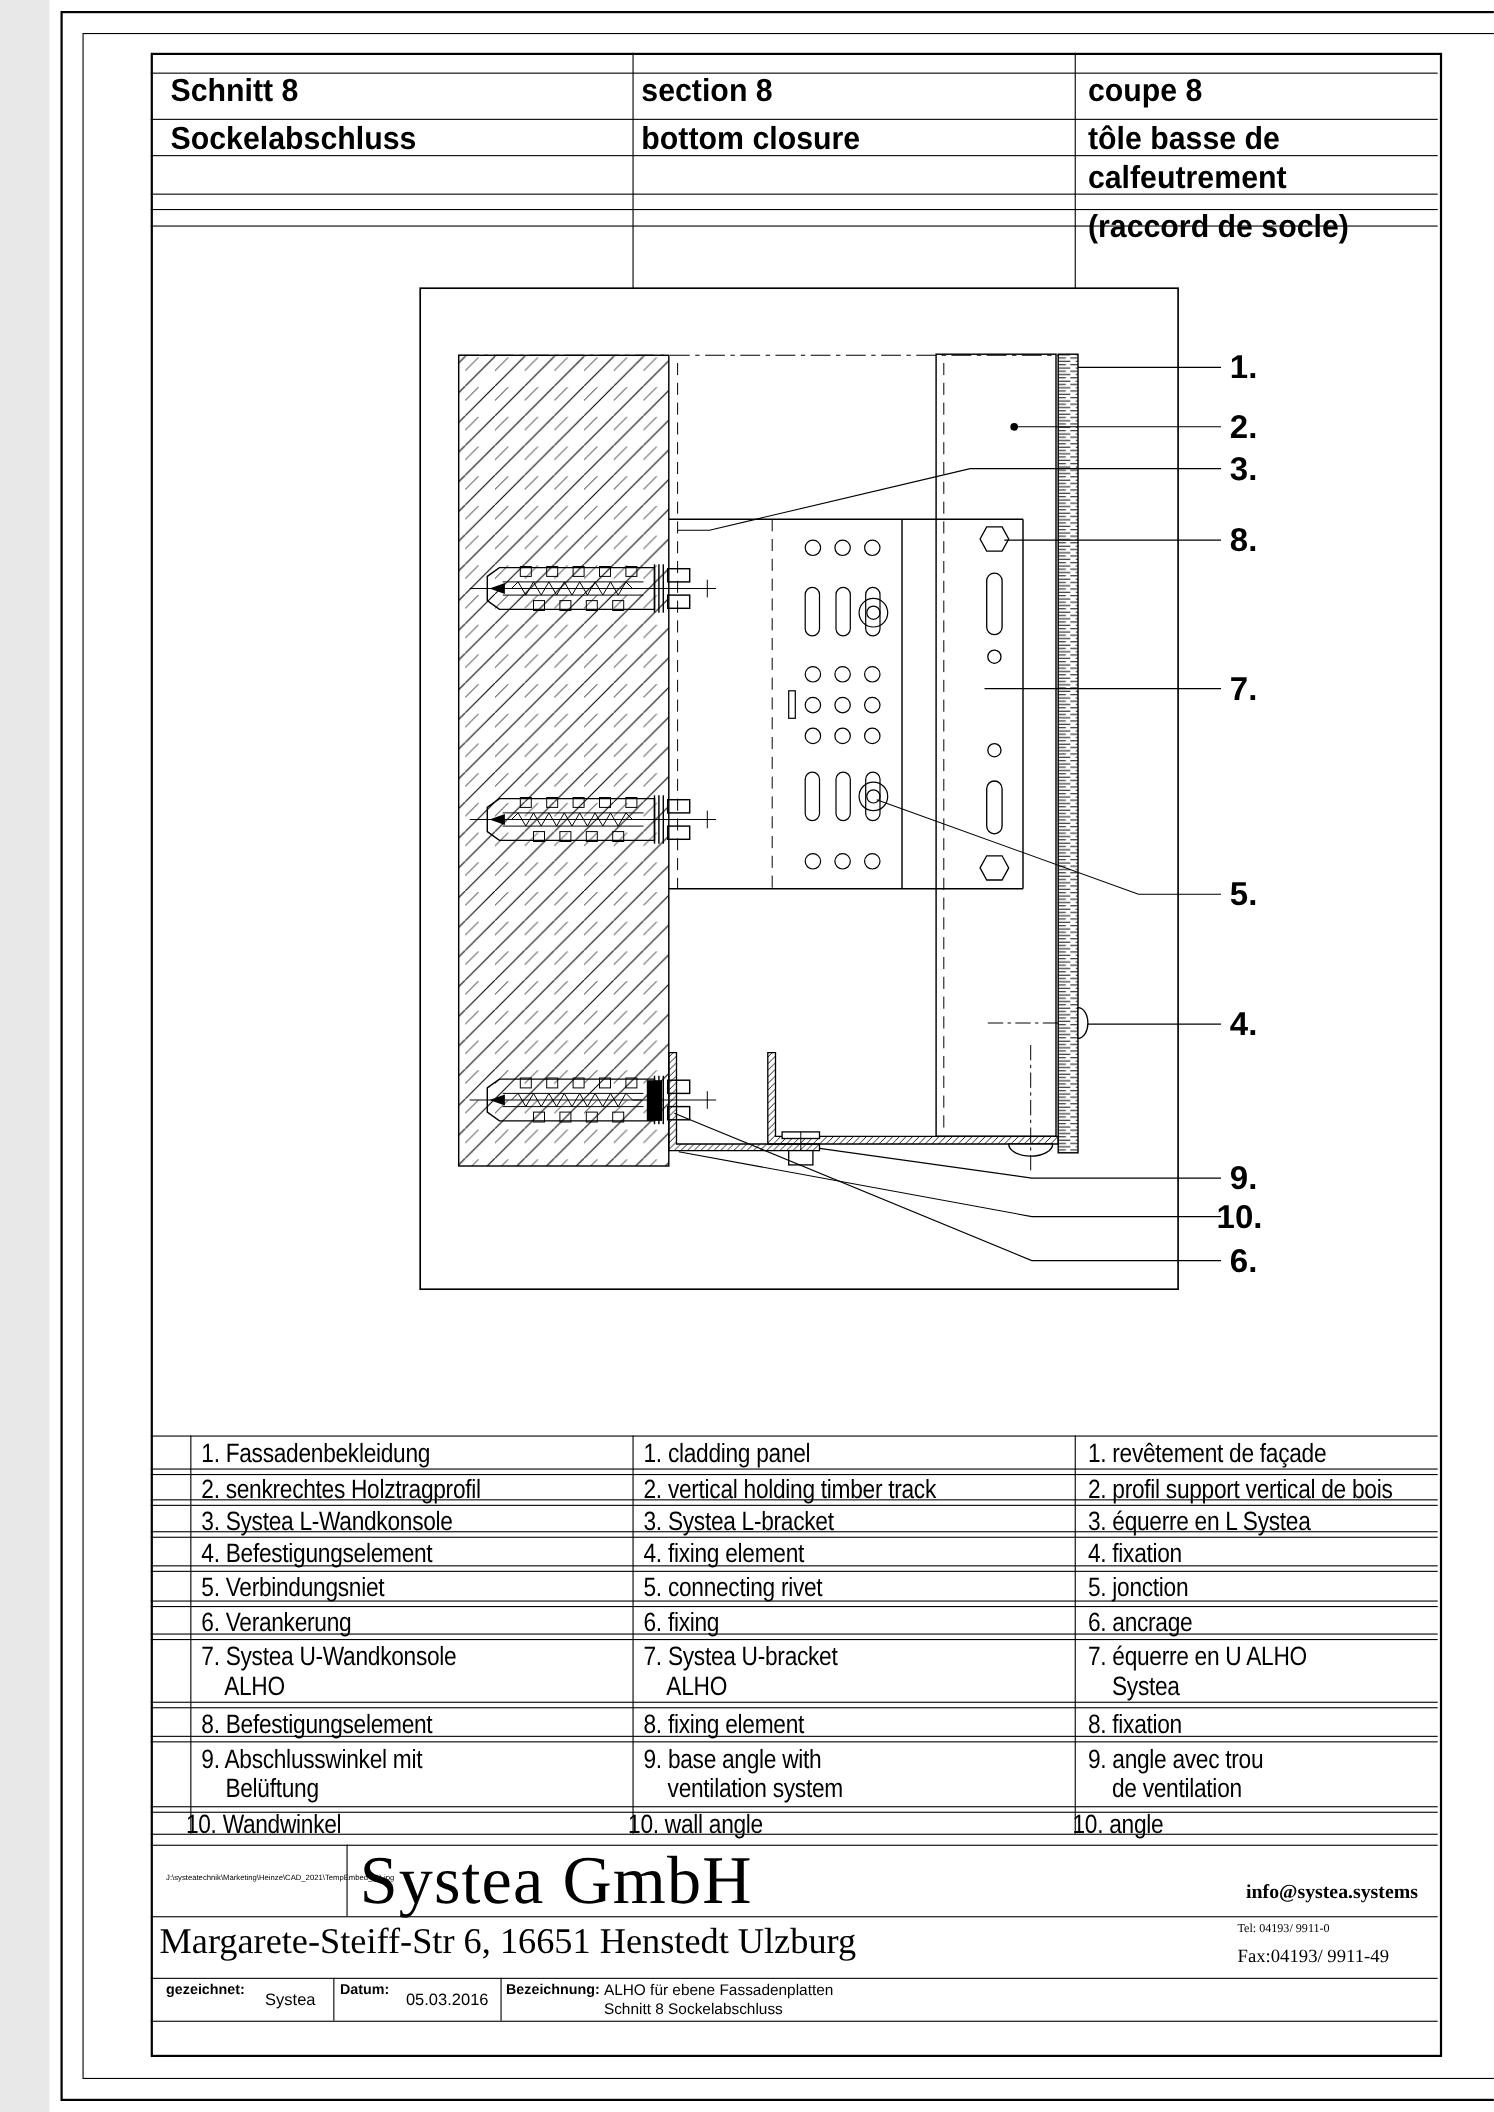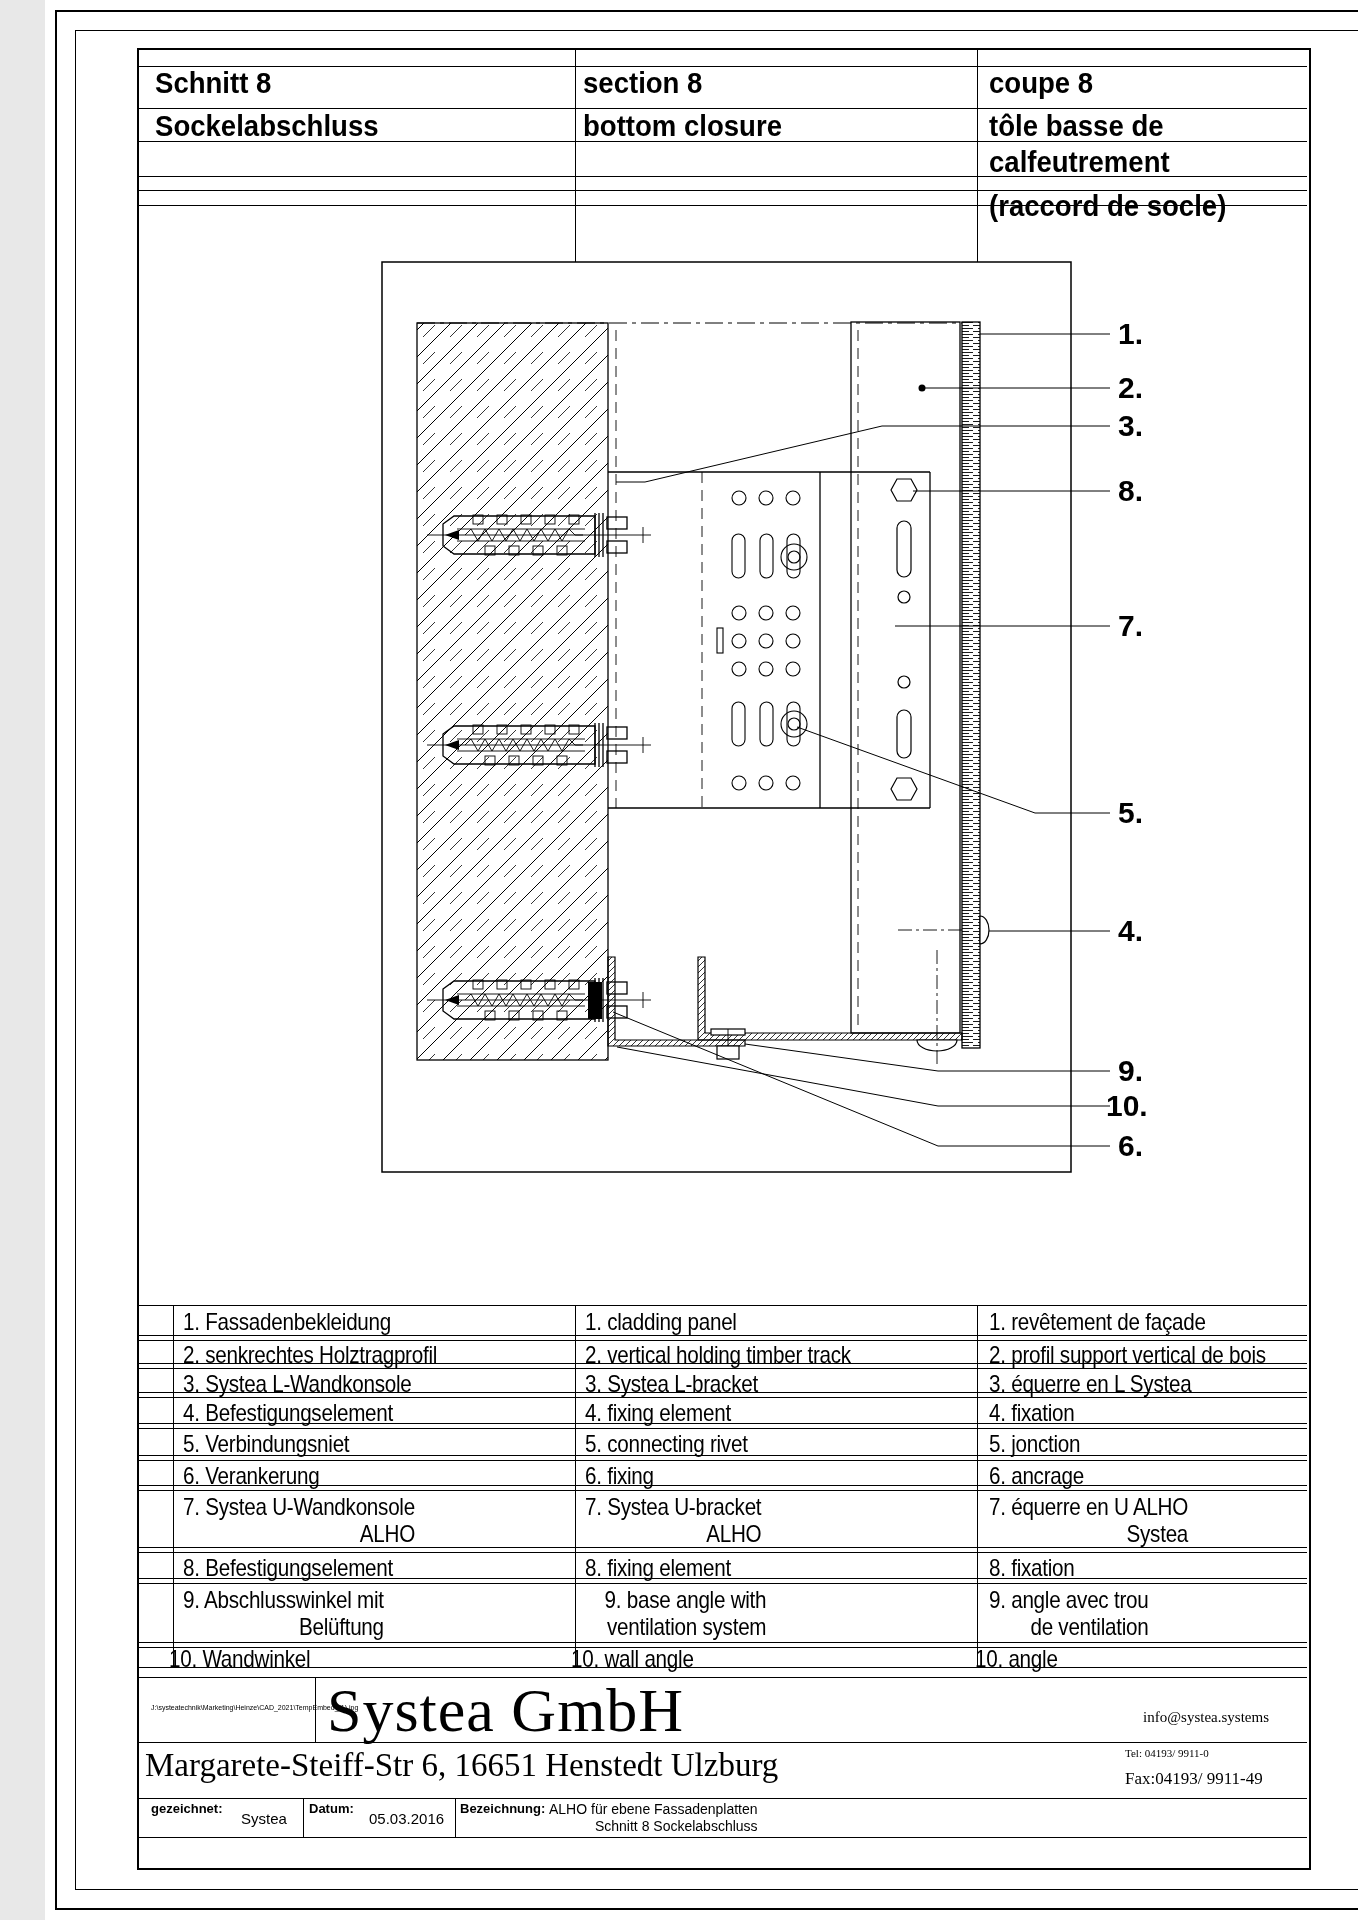--- a/index.html
+++ b/index.html
@@ -1,17 +1,17 @@
 <!DOCTYPE html>
 <html><head>
 <meta charset="utf-8">
 <style>
   html,body{margin:0;padding:0;background:#e8e8e8;}
   .page{position:relative;width:1358px;height:1920px;background:#fff;font-family:"Liberation Sans",sans-serif;color:#000;overflow:hidden;margin-left:45px;}
-  .abs{position:absolute;text-align:right;}
+  .abs{position:absolute;}
   .b2{border:2px solid #000;}
   .b1{border:1px solid #000;}
   .hl{position:absolute;height:0;border-top:1.5px solid #000;}
   .vl{position:absolute;width:0;border-left:1.5px solid #000;}
   .htxt{position:absolute;font-weight:bold;font-size:29px;line-height:30px;white-space:pre;transform:scaleX(.95);transform-origin:0 50%;}
   .ltxt{position:absolute;font-size:24px;line-height:27px;white-space:pre;transform:scaleX(.86);transform-origin:0 0;letter-spacing:-.3px;}
   .serif{font-family:"Liberation Serif",serif;}
   .tb-small{position:absolute;font-size:13px;font-weight:bold;white-space:pre;}
   .tb-val{position:absolute;font-size:15px;white-space:pre;}
   svg{position:absolute;left:0;top:0;}
@@ -277,21 +277,21 @@
     <div class="hl" style="left:0;top:0;width:1170px;"></div>
     <div class="hl" style="left:0;top:65px;width:1170px;"></div>
     <div class="hl" style="left:0;top:121px;width:1170px;"></div>
     <div class="hl" style="left:0;top:160px;width:1170px;"></div>
     <div class="vl" style="left:178px;top:0;height:65px;"></div>
     <div class="vl" style="left:166px;top:121px;height:39px;"></div>
     <div class="vl" style="left:318px;top:121px;height:39px;"></div>
 
     <span class="abs" style="left:14px;top:27px;font-size:7px;white-space:pre;">J:\systeatechnik\Marketing\Heinze\CAD_2021\TempEmbed_(1).jpg</span>
     <span class="abs serif" style="left:190px;top:2px;font-size:62px;line-height:62px;letter-spacing:1px;">Systea GmbH</span>
-    <span class="abs serif" style="right:38px;top:32px;font-size:15px;">info@systea.systems</span>
+    <span class="abs serif" style="right:18px;top:32px;font-size:18px;font-weight:bold;">info@systea.systems</span>
 
     <span class="abs serif" style="left:8px;top:70px;font-size:33px;">Margarete-Steiff-Str 6, 16651 Henstedt Ulzburg</span>
     <span class="abs serif" style="left:988px;top:70px;font-size:11px;">Tel: 04193/ 9911-0</span>
     <span class="abs serif" style="left:988px;top:92px;font-size:17px;">Fax:04193/ 9911-49</span>
 
     <span class="tb-small" style="left:14px;top:124px;">gezeichnet:</span>
     <span class="tb-val" style="left:104px;top:133px;">Systea</span>
     <span class="tb-small" style="left:172px;top:124px;">Datum:</span>
     <span class="tb-val" style="left:232px;top:133px;">05.03.2016</span>
     <span class="tb-small" style="left:323px;top:124px;">Bezeichnung:</span>

